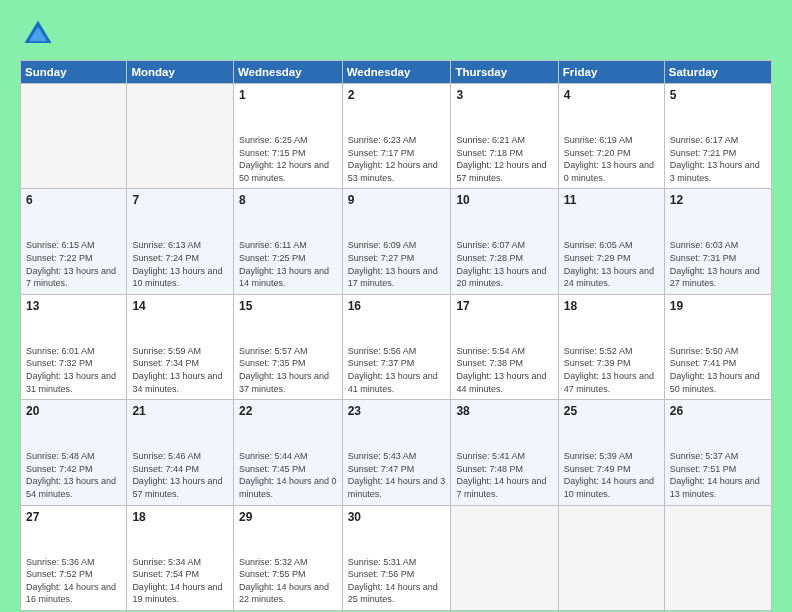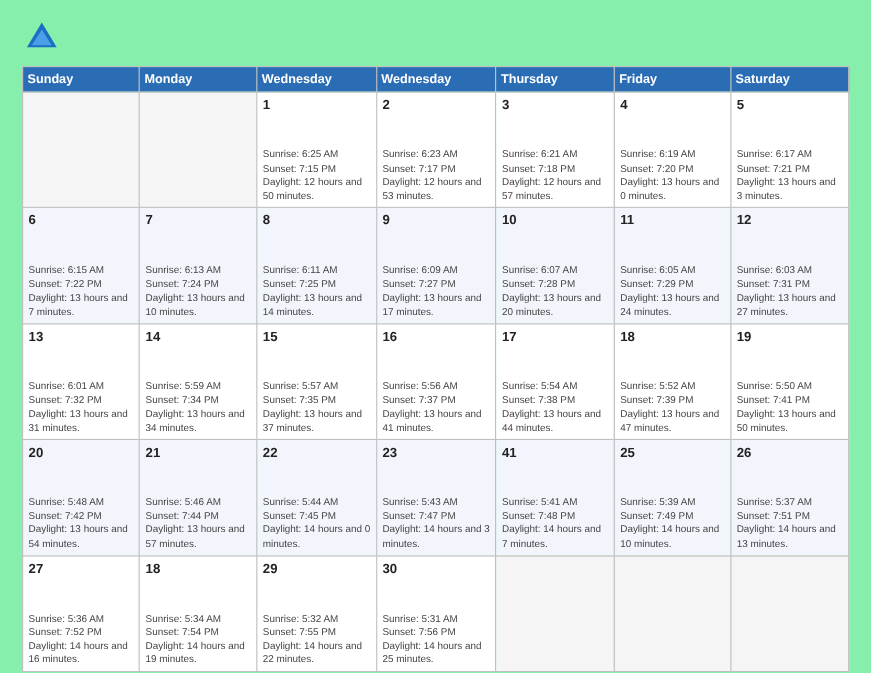--- a/index.html
+++ b/index.html
@@ -244,21 +244,21 @@
           </td>
           <td>
             <div class="day-number">22</div>
             <div class="day-info">Sunrise: 5:44 AM<br>Sunset: 7:45 PM<br>Daylight: 14 hours and 0 minutes.</div>
           </td>
           <td>
             <div class="day-number">23</div>
             <div class="day-info">Sunrise: 5:43 AM<br>Sunset: 7:47 PM<br>Daylight: 14 hours and 3 minutes.</div>
           </td>
           <td>
-            <div class="day-number">41</div>
+            <div class="day-number">38</div>
             <div class="day-info">Sunrise: 5:41 AM<br>Sunset: 7:48 PM<br>Daylight: 14 hours and 7 minutes.</div>
           </td>
           <td>
             <div class="day-number">25</div>
             <div class="day-info">Sunrise: 5:39 AM<br>Sunset: 7:49 PM<br>Daylight: 14 hours and 10 minutes.</div>
           </td>
           <td>
             <div class="day-number">26</div>
             <div class="day-info">Sunrise: 5:37 AM<br>Sunset: 7:51 PM<br>Daylight: 14 hours and 13 minutes.</div>
           </td>

